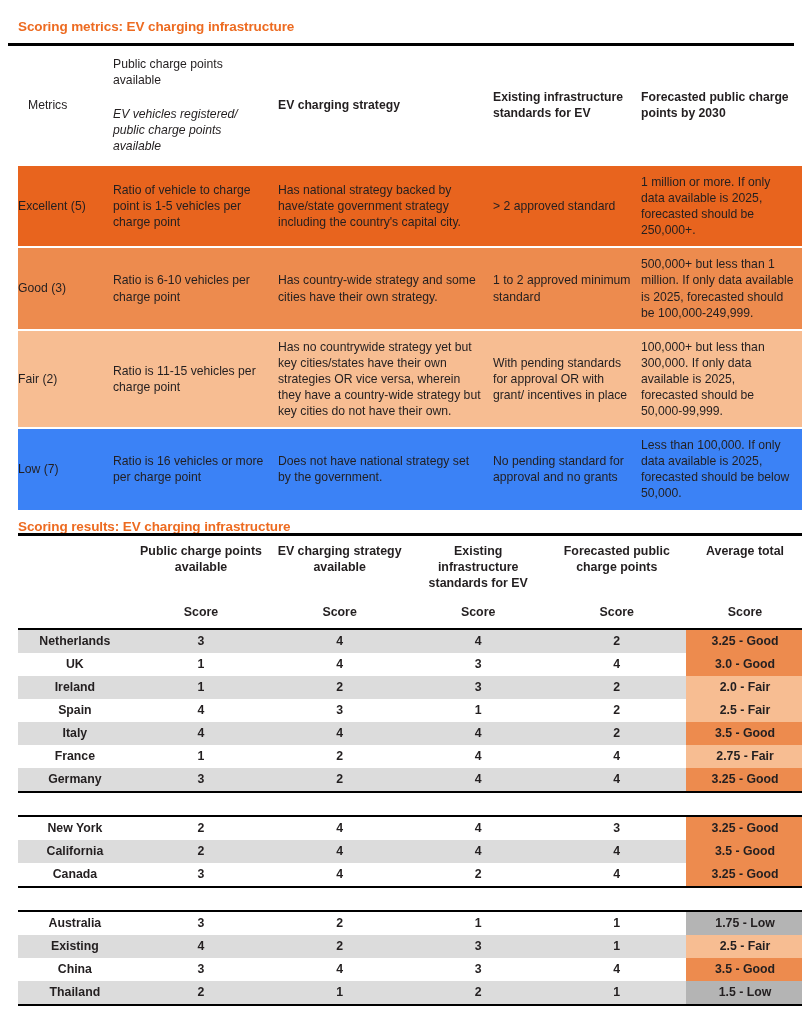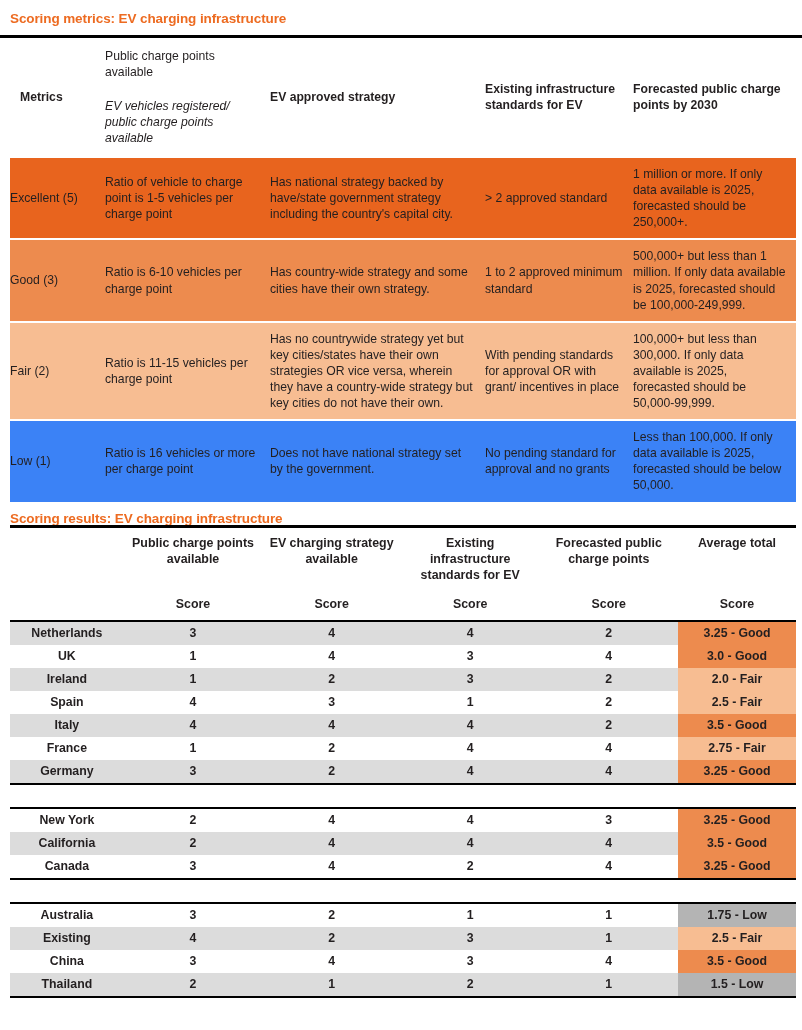--- a/index.html
+++ b/index.html
@@ -11,21 +11,21 @@
     width: 802px;
     height: 1030px;
     font-family: "Liberation Sans", sans-serif;
     color: #231f20;
     position: relative;
     overflow: hidden;
   }
   .page {
     width: 802px;
     height: 1030px;
-    padding: 0;
+    padding: 8px;
     box-sizing: border-box;
     position: relative;
   }
 
   
   .section-title {
     color: #ED6B21;
     font-weight: bold;
     font-size: 13.5px;
     line-height: 1;
@@ -54,21 +54,21 @@
     font-size: 12.2px;
     line-height: 1.32;
     font-weight: normal;
   }
   table.metrics thead th {
     font-weight: bold;
     padding-top: 10px;
     padding-bottom: 10px;
     vertical-align: middle;
   }
-  table.metrics thead th.hdr-metrics { font-weight: bold; }
+  table.metrics thead th.hdr-metrics { font-weight: normal; }
   .hdr-sub-reg {
     display: block;
     font-weight: normal;
   }
   .hdr-sub-ital {
     display: block;
     font-weight: normal;
     font-style: italic;
     margin-top: 18px;
   }
@@ -187,21 +187,21 @@
           <col class="col-d">
           <col class="col-e">
       </colgroup>
       <thead>
         <tr>
           <th class="hdr-metrics band-label" style="padding-left:10px;">Metrics</th>
           <th>
             <span class="hdr-sub-reg">Public charge points available</span>
             <span class="hdr-sub-ital">EV vehicles registered/ public charge points available</span>
           </th>
-          <th>EV approved strategy</th>
+          <th>EV charging strategy</th>
           <th>Existing infrastructure standards for EV</th>
           <th>Forecasted public charge points by 2030</th>
         </tr>
       </thead>
       <tbody>
         <tr class="band-excellent">
           <td class="band-label">Excellent (5)</td>
           <td>Ratio of vehicle to charge point is 1-5 vehicles per charge point</td>
           <td>Has national strategy backed by have/state government strategy including the country's capital city.</td>
           <td>&gt; 2 approved standard</td>
@@ -215,21 +215,21 @@
           <td>500,000+ but less than 1 million. If only data available is 2025, forecasted should be 100,000-249,999.</td>
         </tr>
         <tr class="band-fair">
           <td class="band-label">Fair (2)</td>
           <td>Ratio is 11-15 vehicles per charge point</td>
           <td>Has no countrywide strategy yet but key cities/states have their own strategies OR vice versa, wherein they have a country-wide strategy but key cities do not have their own.</td>
           <td>With pending standards for approval OR with grant/ incentives in place</td>
           <td>100,000+ but less than 300,000. If only data available is 2025, forecasted should be 50,000-99,999.</td>
         </tr>
         <tr class="band-low">
-          <td class="band-label">Low (1)</td>
+          <td class="band-label">Low (7)</td>
           <td>Ratio is 16 vehicles or more per charge point</td>
           <td>Does not have national strategy set by the government.</td>
           <td>No pending standard for approval and no grants</td>
           <td>Less than 100,000. If only data available is 2025, forecasted should be below 50,000.</td>
         </tr>
       </tbody>
     </table>
   </div>
 
   <div>

